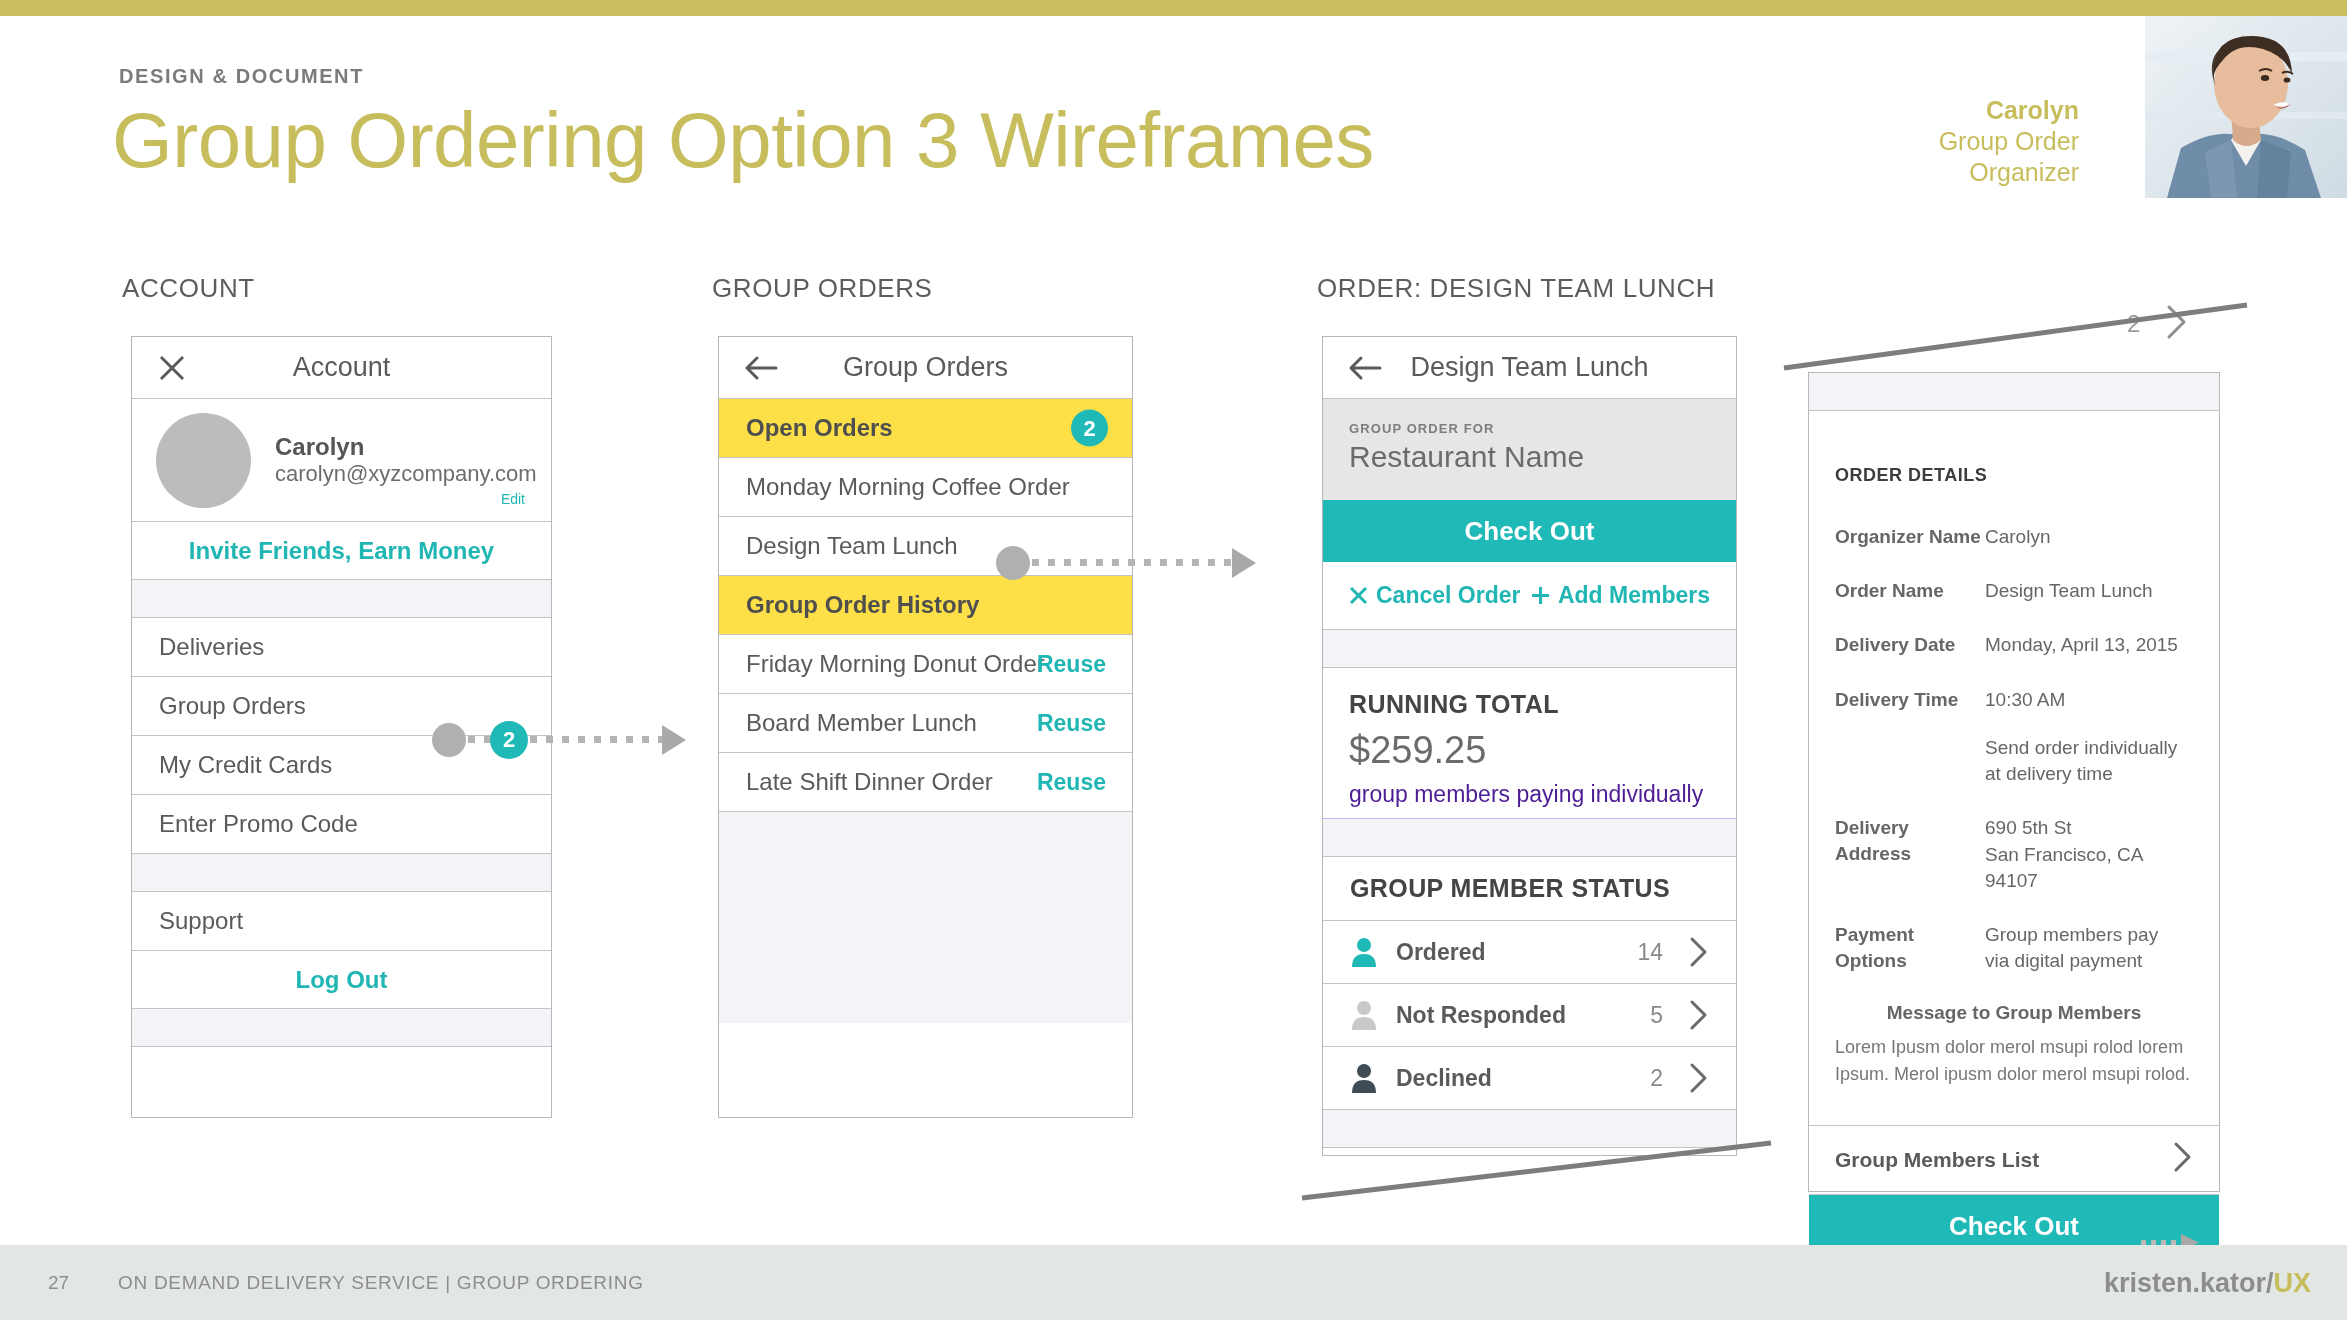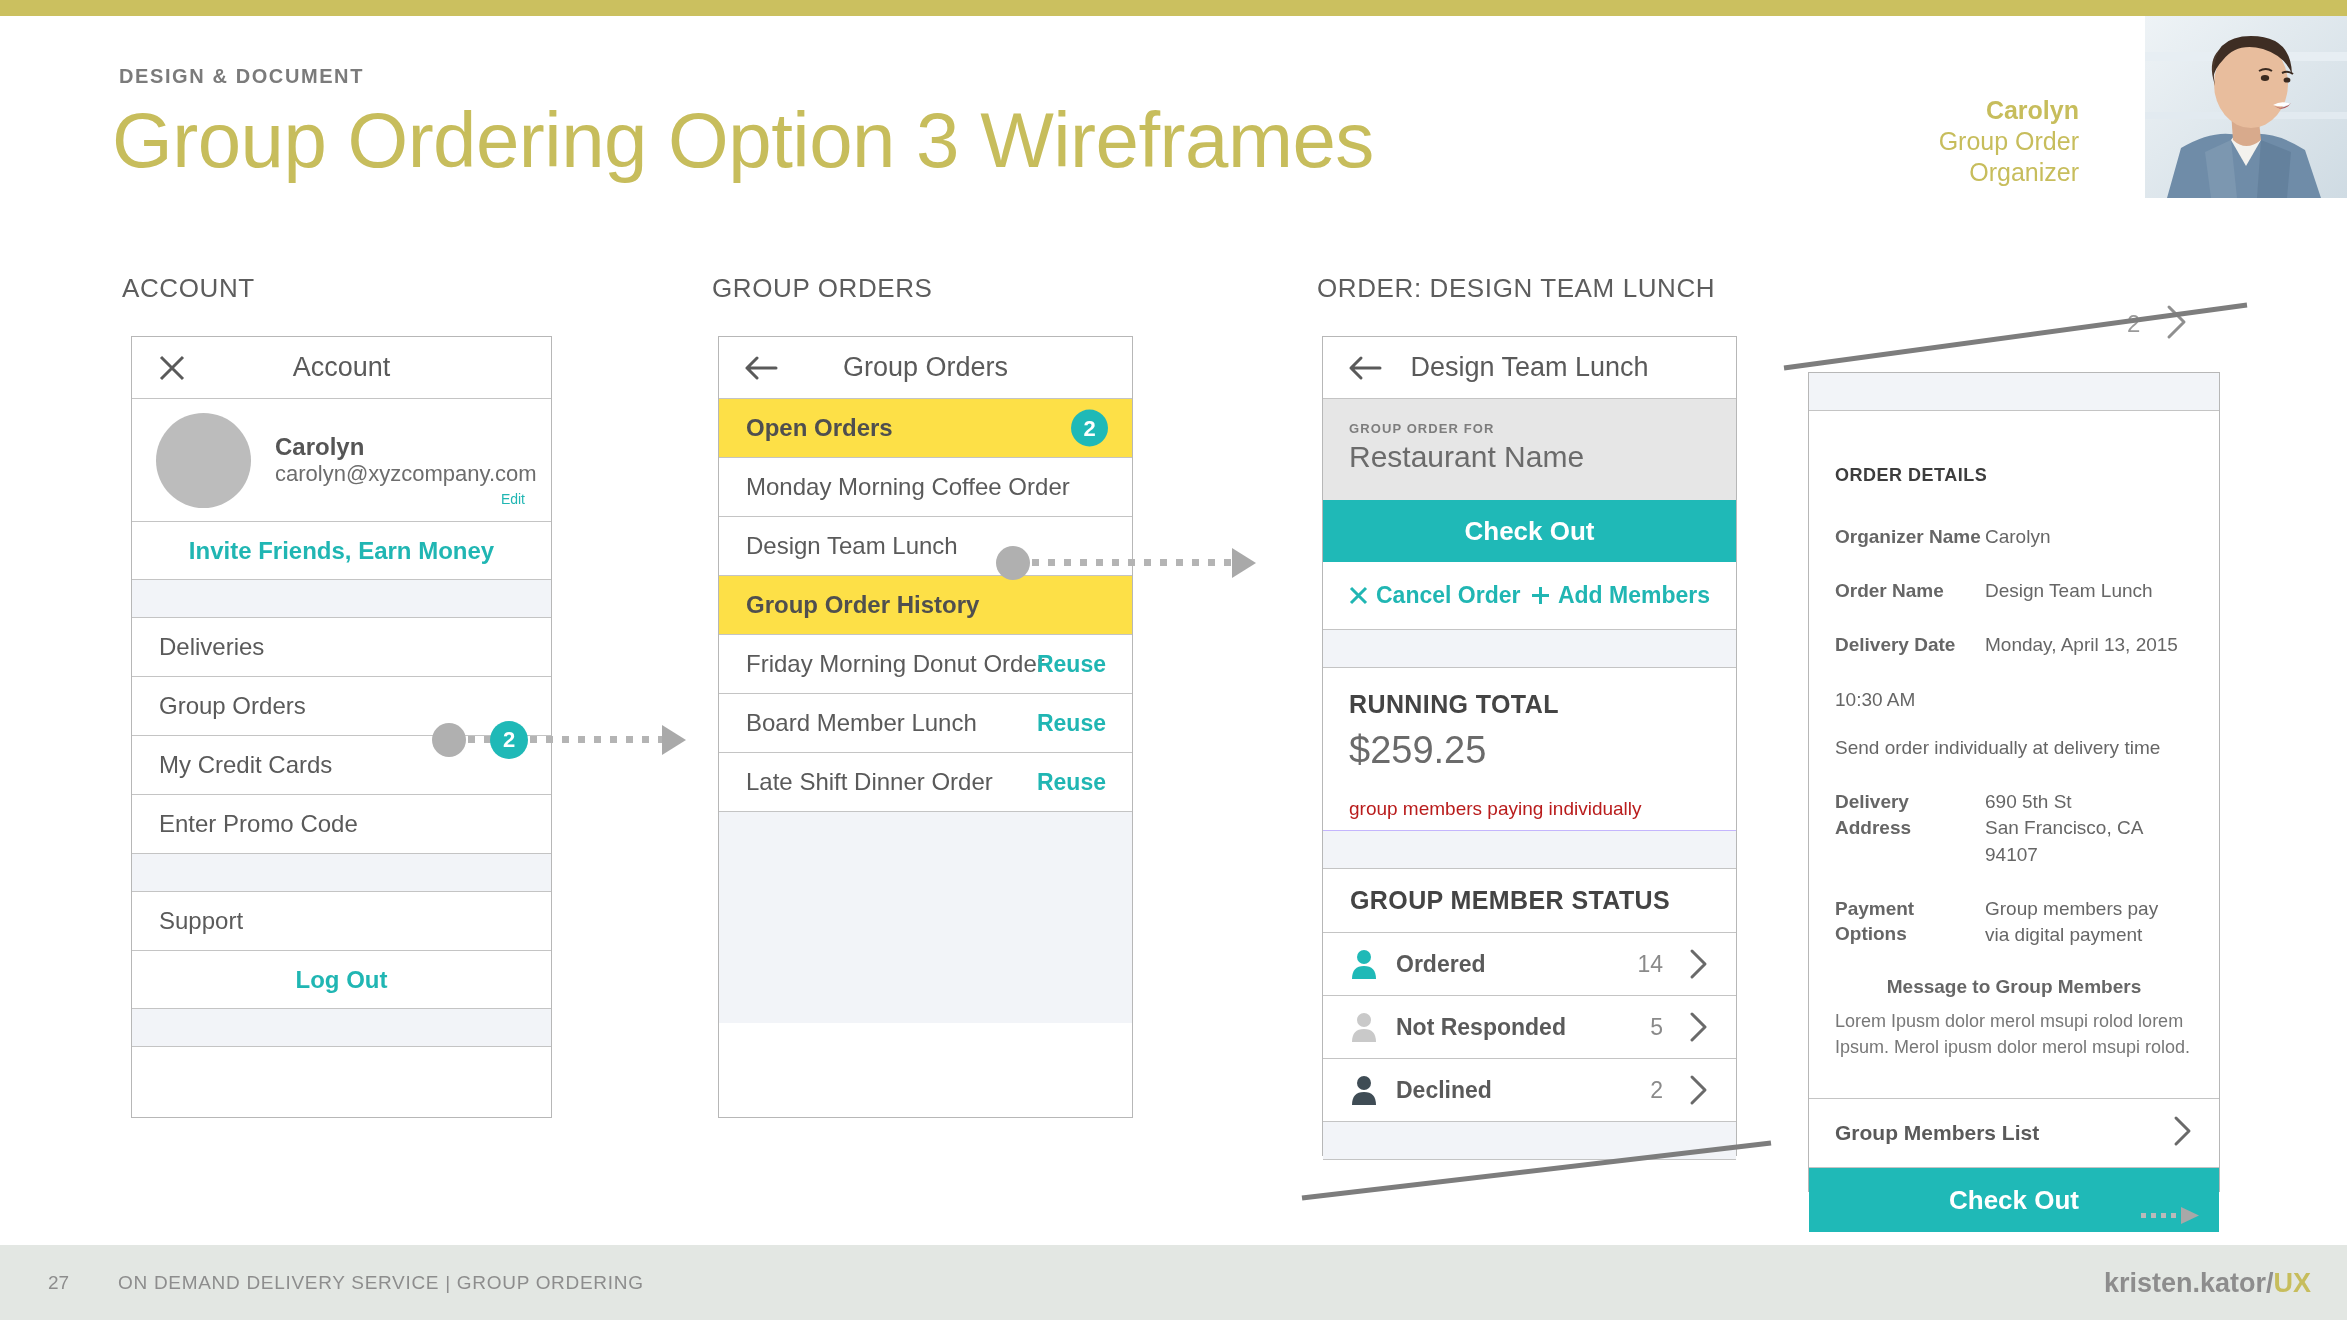--- a/index.html
+++ b/index.html
@@ -91,21 +91,21 @@
   .greyblock .val{font-size:30px;color:#6b6b6b;margin-top:4px;}
   .cta{background:#1fb9b7;color:#fff;height:62px;display:flex;align-items:center;
        justify-content:center;font-size:26px;font-weight:bold;position:relative;}
   .actions{height:68px;display:flex;align-items:center;border-bottom:1px solid #c4c4c4;
       box-sizing:border-box;padding:0 26px;color:#20b6b3;font-weight:bold;font-size:23px;}
   .actions .a1{flex:0 0 auto;}
   .actions .a2{margin-left:auto;}
   .totalblk{padding:22px 26px 10px;border-bottom:1px solid #c4b5fd;box-sizing:border-box;}
   .totalblk .h{font-size:25px;font-weight:bold;color:#444;letter-spacing:0.4px;}
   .totalblk .amt{font-size:38px;color:#6b6b6b;margin-top:10px;}
-  .totalblk .sub{font-size:19px;color:#b91c1c;margin-top:26px;}
+  .totalblk .sub{font-size:23px;color:#4c1d95;margin-top:9px;}
   .secthead{height:64px;font-size:25px;font-weight:bold;color:#444;letter-spacing:0.4px;}
   .statusrow{height:63px;}
   .statusrow .sicon{width:34px;flex:0 0 auto;display:flex;align-items:center;}
   .statusrow .slabel{margin-left:12px;font-size:23px;font-weight:bold;color:#5a5a5a;}
   .statusrow .scount{margin-left:auto;font-size:23px;color:#8a8a8a;}
   .statusrow .schev{margin-left:26px;display:flex;align-items:center;}
 
   
   .dtitle{font-size:18px;font-weight:bold;color:#3d3d3d;letter-spacing:0.5px;}
   .dbody{padding:30px 26px 0;}
@@ -385,20 +385,21 @@
     </div>
     <div class="drow">
       <div class="dk">Order Name</div>
       <div class="dv">Design Team Lunch</div>
     </div>
     <div class="drow">
       <div class="dk">Delivery Date</div>
       <div class="dv">Monday, April 13, 2015</div>
     </div>
     <div class="drow">
+      <div class="dk">Delivery Time</div>
       <div class="dv">
         <span>10:30 AM</span>
         <span class="note">Send order individually at delivery time</span>
       </div>
     </div>
     <div class="drow">
       <div class="dk">Delivery Address</div>
       <div class="dv" style="white-space:pre-line;">690 5th St
 San Francisco, CA
 94107</div>

